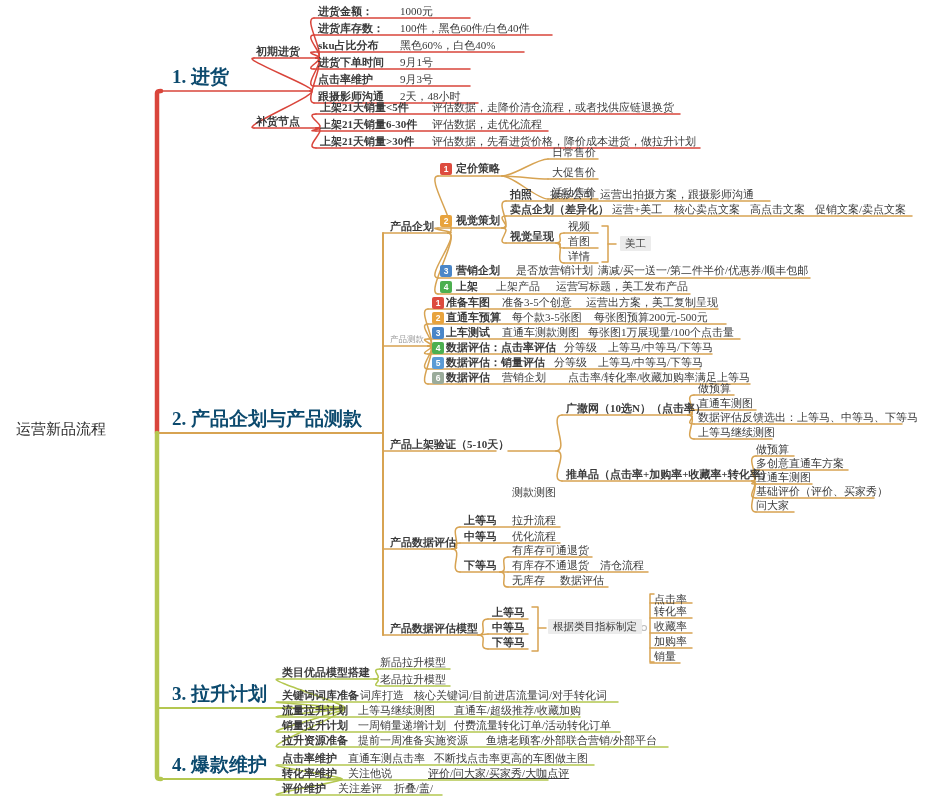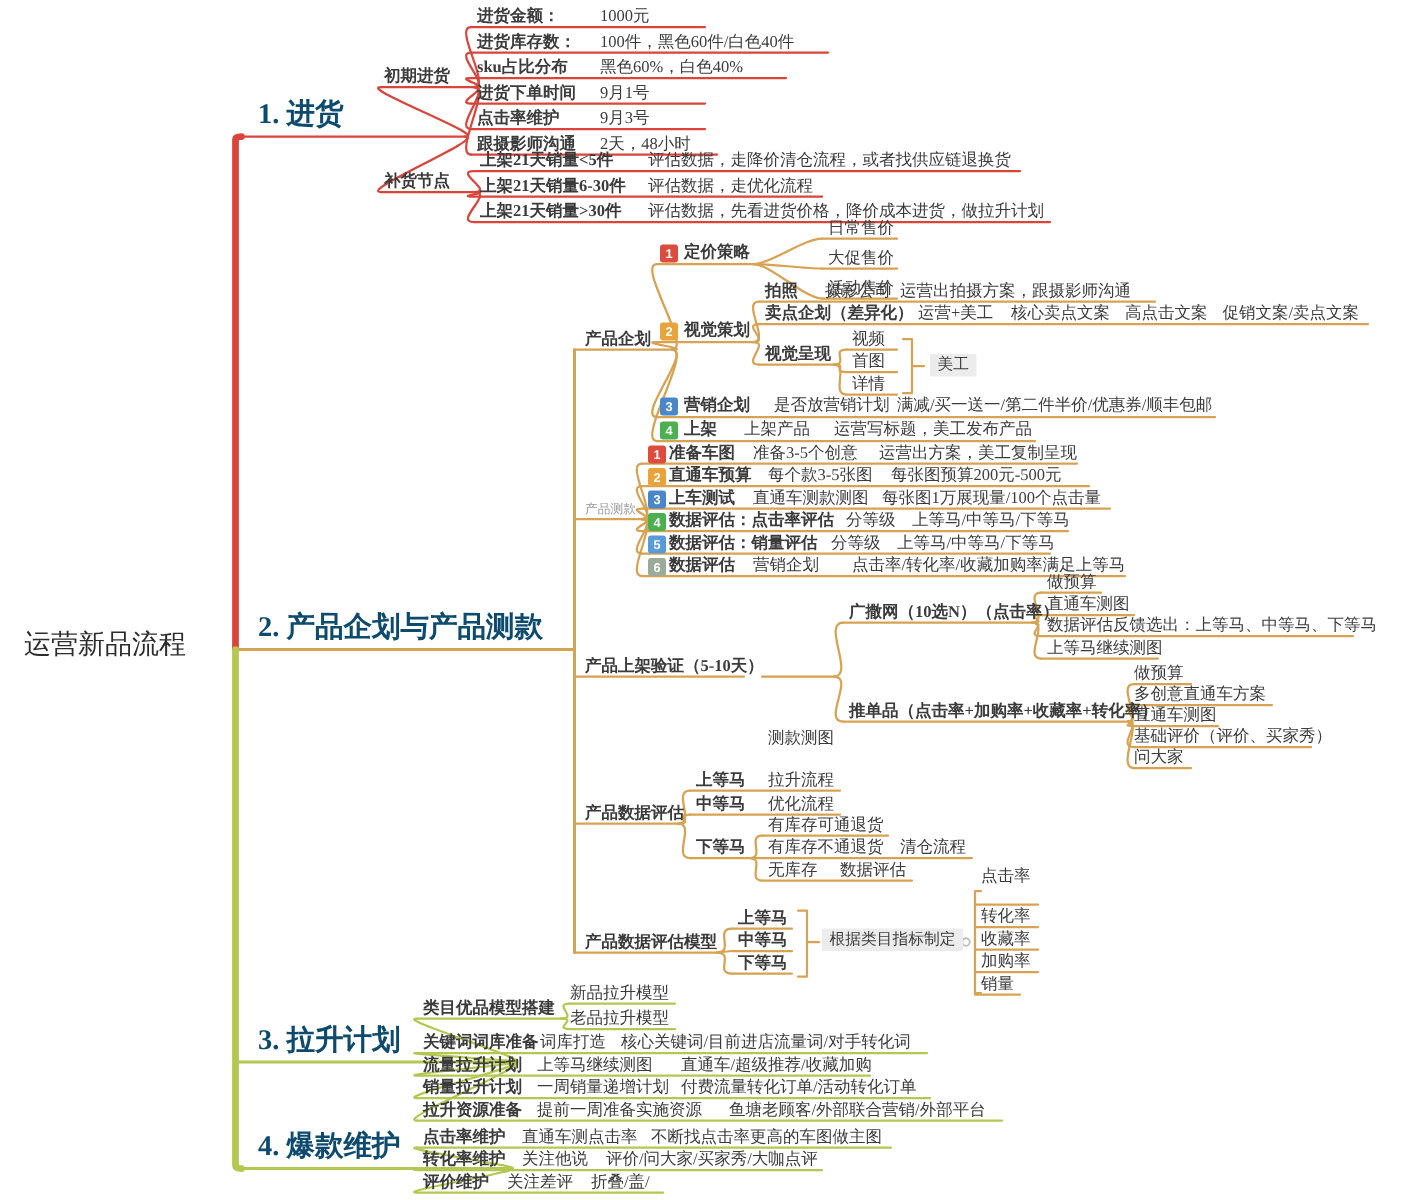--- a/index.html
+++ b/index.html
@@ -1,21 +1,21 @@
 <!DOCTYPE html>
 <html><head>
 <meta charset="utf-8">
 <style>
   html,body{margin:0;padding:0;background:#fff}
   #map{position:relative;width:945px;height:800px;background:#ffffff;overflow:hidden;
        font-family:"Liberation Serif","DejaVu Serif",serif;color:#3b3b3b}
   #lines{position:absolute;left:0;top:0}
   .node{position:absolute;white-space:nowrap;line-height:13px;font-size:11px}
   .t1{font-size:19px;font-weight:bold;line-height:26px;color:#0c4a6e}
-  .root{position:absolute;font-size:18px;line-height:24px;color:#2c2c2c;white-space:nowrap}
+  .root{position:absolute;font-size:15px;line-height:24px;color:#2c2c2c;white-space:nowrap}
   .lbl{font-weight:bold}
   .txt{font-weight:normal}
   .sm{font-size:8.5px;color:#999;line-height:10px}
   .tag{font-size:10.5px;background:#ececec;padding:1px 5px;border-radius:1px;line-height:13px}
   .bdg{width:12px;height:12px;border-radius:2px;color:#fff;
        font-family:"Liberation Sans","DejaVu Sans",sans-serif;
        font-size:8.5px;font-weight:bold;text-align:center;line-height:12px}
   .c1{background:#dd4b3e}.c2{background:#e8a33d}.c3{background:#4a86c8}
   .c4{background:#4caf50}.c5{background:#5b9bd5}.c6{background:#9aab9a}
   path{fill:none;stroke-linecap:round;stroke-linejoin:round;stroke-width:1.5px}
@@ -278,21 +278,21 @@
       <div class="node txt" style="left: 512px; top: 544px;">有库存可通退货</div>
       <div class="node txt" style="left: 512px; top: 559px;">有库存不通退货</div>
       <div class="node txt" style="left: 600px; top: 559px;">清仓流程</div>
       <div class="node txt" style="left: 512px; top: 574px;">无库存</div>
       <div class="node txt" style="left: 560px; top: 574px;">数据评估</div>
       <div class="node lbl" style="left: 390px; top: 622px;">产品数据评估模型</div>
       <div class="node lbl" style="left: 492px; top: 606px;">上等马</div>
       <div class="node lbl" style="left: 492px; top: 621px;">中等马</div>
       <div class="node lbl" style="left: 492px; top: 636px;">下等马</div>
       <div class="node tag" style="left: 548px; top: 619px;">根据类目指标制定</div>
-      <div class="node txt" style="left: 654px; top: 578px;">点击率</div>
+      <div class="node txt" style="left: 654px; top: 594px; font-family: Liberation Mono, monospace;">点击率</div>
       <div class="node txt" style="left: 654px; top: 605px;">转化率</div>
       <div class="node txt" style="left: 654px; top: 620px;">收藏率</div>
       <div class="node txt" style="left: 654px; top: 635px;">加购率</div>
       <div class="node txt" style="left: 654px; top: 650px;">销量</div>
       <div class="node t1" style="left: 172px; top: 681px;">3. 拉升计划</div>
       <div class="node lbl" style="left: 282px; top: 666px;">类目优品模型搭建</div>
       <div class="node txt" style="left: 380px; top: 656px;">新品拉升模型</div>
       <div class="node txt" style="left: 380px; top: 673px;">老品拉升模型</div>
       <div class="node lbl" style="left: 282px; top: 689px;">关键词词库准备</div>
       <div class="node txt" style="left: 360px; top: 689px;">词库打造</div>
@@ -305,18 +305,18 @@
       <div class="node txt" style="left: 454px; top: 719px;">付费流量转化订单/活动转化订单</div>
       <div class="node lbl" style="left: 282px; top: 734px;">拉升资源准备</div>
       <div class="node txt" style="left: 358px; top: 734px;">提前一周准备实施资源</div>
       <div class="node txt" style="left: 486px; top: 734px;">鱼塘老顾客/外部联合营销/外部平台</div>
       <div class="node t1" style="left: 172px; top: 752px;">4. 爆款维护</div>
       <div class="node lbl" style="left: 282px; top: 752px;">点击率维护</div>
       <div class="node txt" style="left: 348px; top: 752px;">直通车测点击率</div>
       <div class="node txt" style="left: 434px; top: 752px;">不断找点击率更高的车图做主图</div>
       <div class="node lbl" style="left: 282px; top: 767px;">转化率维护</div>
       <div class="node txt" style="left: 348px; top: 767px;">关注他说</div>
-      <div class="node txt" style="left: 404px; top: 767px;">评价/问大家/买家秀/大咖点评</div>
+      <div class="node txt" style="left: 428px; top: 767px; text-decoration: underline;">评价/问大家/买家秀/大咖点评</div>
       <div class="node lbl" style="left: 282px; top: 782px;">评价维护</div>
       <div class="node txt" style="left: 338px; top: 782px;">关注差评</div>
       <div class="node txt" style="left: 394px; top: 782px;">折叠/盖/</div>
     </div>
 </div>
 
 </body></html>

